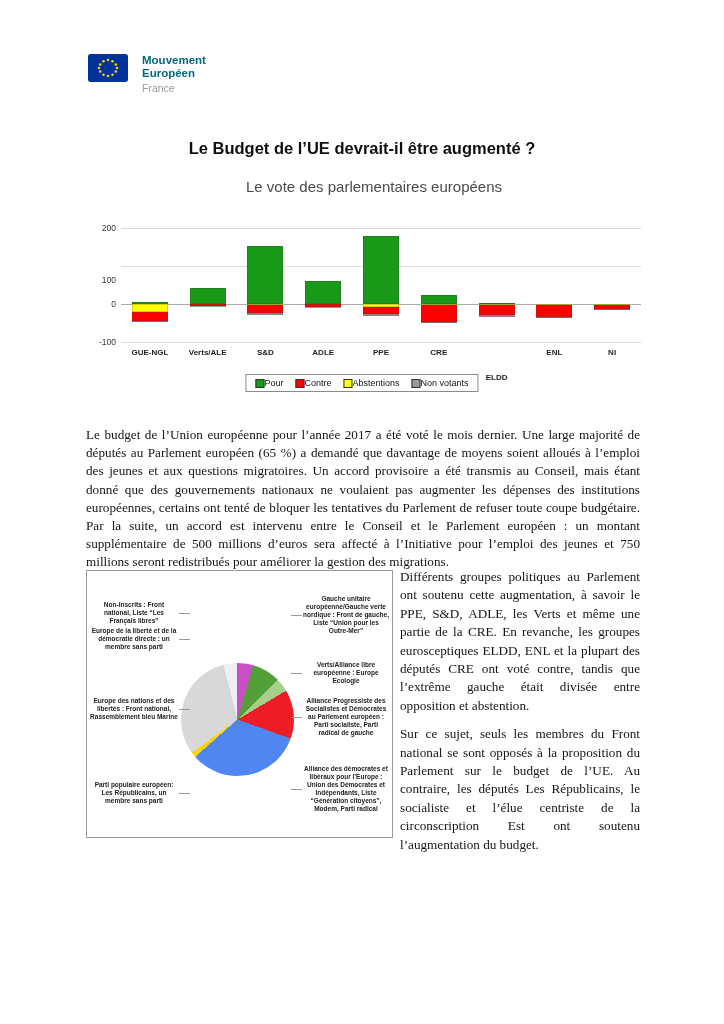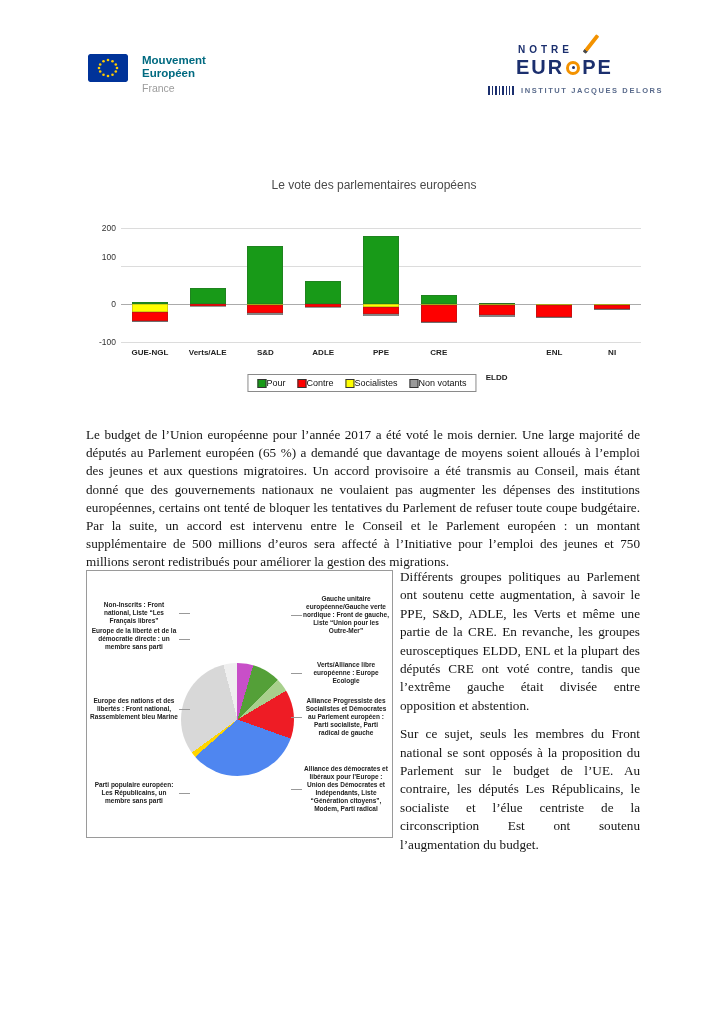--- a/index.html
+++ b/index.html
@@ -27,21 +27,21 @@
                     margin:-1.5px 0 0 -1.5px; background:#1b2f6e; border-radius:50%; }
   .lr-inst { display:flex; align-items:center; gap:5px; margin-top:7px; }
   .barcode { width:28px; height:9px; flex:none;
              background:repeating-linear-gradient(90deg,#1b2f6e 0 1.5px,transparent 1.5px 3.5px); }
   .inst-text { font-size:7.5px; font-weight:bold; letter-spacing:1.6px; color:#5a6b8c; white-space:nowrap; }
 
   
   .title { position:absolute; top:139px; left:0; width:100%; text-align:center;
            font-family:"Liberation Sans", sans-serif; font-weight:700; font-size:16.5px; color:#0f0f0f; }
   .subtitle { position:absolute; top:178px; left:0; width:100%; text-align:center;
-              font-family:"Liberation Sans", sans-serif; font-size:12px; color:#4a4a4a;padding-left:24px; }
+              font-family:"Liberation Sans", sans-serif; font-size:15px; color:#4a4a4a;padding-left:24px; }
 
   
   .barchart { position:absolute; left:95px; top:220px; width:546px; height:145px;
               font-family:"Liberation Sans", sans-serif; }
   .y-axis { position:absolute; left:0; top:8px; width:23px; height:114px; }
   .ytick { position:absolute; right:2px; font-size:8.5px; color:#333; }
   .bar-plot { position:absolute; left:26px; top:8px; width:520px; height:114px; }
   .gridline { position:absolute; left:0; width:100%; height:1px; background:#dcdcdc; }
   .gridline.zero { background:#ababab; }
   .bar-seg { position:absolute; box-shadow: inset 0 0 0 0.5px rgba(60,60,60,0.45); }
@@ -102,41 +102,29 @@
           <circle cx="15.5" cy="7.2" r="1.3"></circle>
       </g>
     </svg>
     <div class="ml-text">
       <div class="ml-name">Mouvement</div>
       <div class="ml-name">Européen</div>
       <div class="ml-country">France</div>
     </div>
   </div>
 
-  <div class="logo-right">
-    <div class="pencil"></div>
-    <div class="lr-notre">NOTRE</div>
-    <div class="lr-europe">
-      <span>EUR</span>
-      <span class="compass"></span>
-      <span>PE</span>
-    </div>
-    <div class="lr-inst">
-      <span class="barcode"></span>
-      <span class="inst-text">INSTITUT JACQUES DELORS</span>
-    </div>
-  </div>
-
+
+  <div class="title">Le Budget de l’UE devrait-il être augmenté ?</div>
   <div class="subtitle">Le vote des parlementaires européens</div>
 
   <div class="barchart">
     <div class="y-axis">
         <div class="ytick" style="top: 109px;">-100</div>
         <div class="ytick" style="top: 71px;">0</div>
-        <div class="ytick" style="top: 24px;">100</div>
+        <div class="ytick" style="top: 47px;">100</div>
         <div class="ytick" style="top: -5px;">200</div>
       </div>
     <div class="bar-plot">
         <div class="gridline" style="top: 114px;"></div>
         <div class="gridline zero" style="top: 76px;"></div>
         <div class="gridline" style="top: 38px;"></div>
         <div class="gridline" style="top: 0px;"></div>
         <div class="bar-seg" style="left: 10.8889px; width: 36px; height: 1.52px; background: rgb(24, 154, 24); top: 74.48px;"></div>
         <div class="bar-seg" style="left: 10.8889px; width: 36px; height: 7.6px; background: rgb(255, 255, 0); top: 76px;"></div>
         <div class="bar-seg" style="left: 10.8889px; width: 36px; height: 9.5px; background: rgb(254, 0, 0); top: 83.6px;"></div>
@@ -189,21 +177,21 @@
       <span class="legend-item">
         <span class="legend-swatch" style="background: rgb(24, 154, 24);"></span>
         <span class="legend-label">Pour</span>
       </span>
       <span class="legend-item">
         <span class="legend-swatch" style="background: rgb(254, 0, 0);"></span>
         <span class="legend-label">Contre</span>
       </span>
       <span class="legend-item">
         <span class="legend-swatch" style="background: rgb(255, 255, 0);"></span>
-        <span class="legend-label">Socialistes</span>
+        <span class="legend-label">Abstentions</span>
       </span>
       <span class="legend-item">
         <span class="legend-swatch" style="background: rgb(154, 154, 154);"></span>
         <span class="legend-label">Non votants</span>
       </span>
     </div>
 
   <p class="intro">Le budget de l’Union européenne pour l’année 2017 a été voté le mois dernier. Une large majorité de députés au Parlement européen (65 %) a demandé que davantage de moyens soient alloués à l’emploi des jeunes et aux questions migratoires. Un accord provisoire a été transmis au Conseil, mais étant donné que des gouvernements nationaux ne voulaient pas augmenter les dépenses des institutions européennes, certains ont tenté de bloquer les tentatives du Parlement de refuser toute coupe budgétaire. Par la suite, un accord est intervenu entre le Conseil et le Parlement européen : un montant supplémentaire de 500 millions d’euros sera affecté à l’Initiative pour l’emploi des jeunes et 750 millions seront redistribués pour améliorer la gestion des migrations.</p>
 
   <div class="pie-box">

